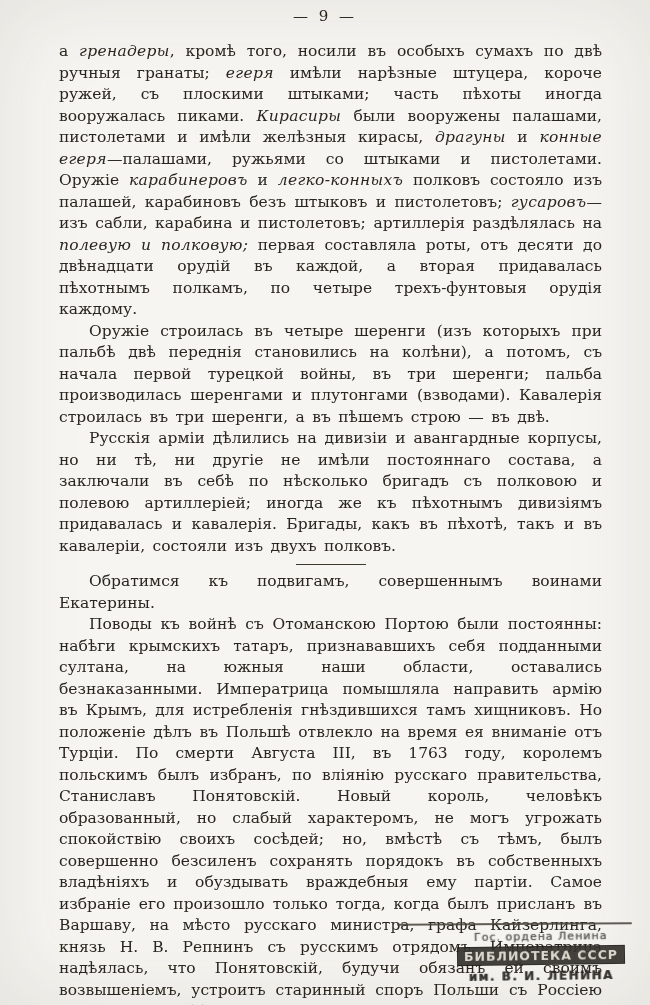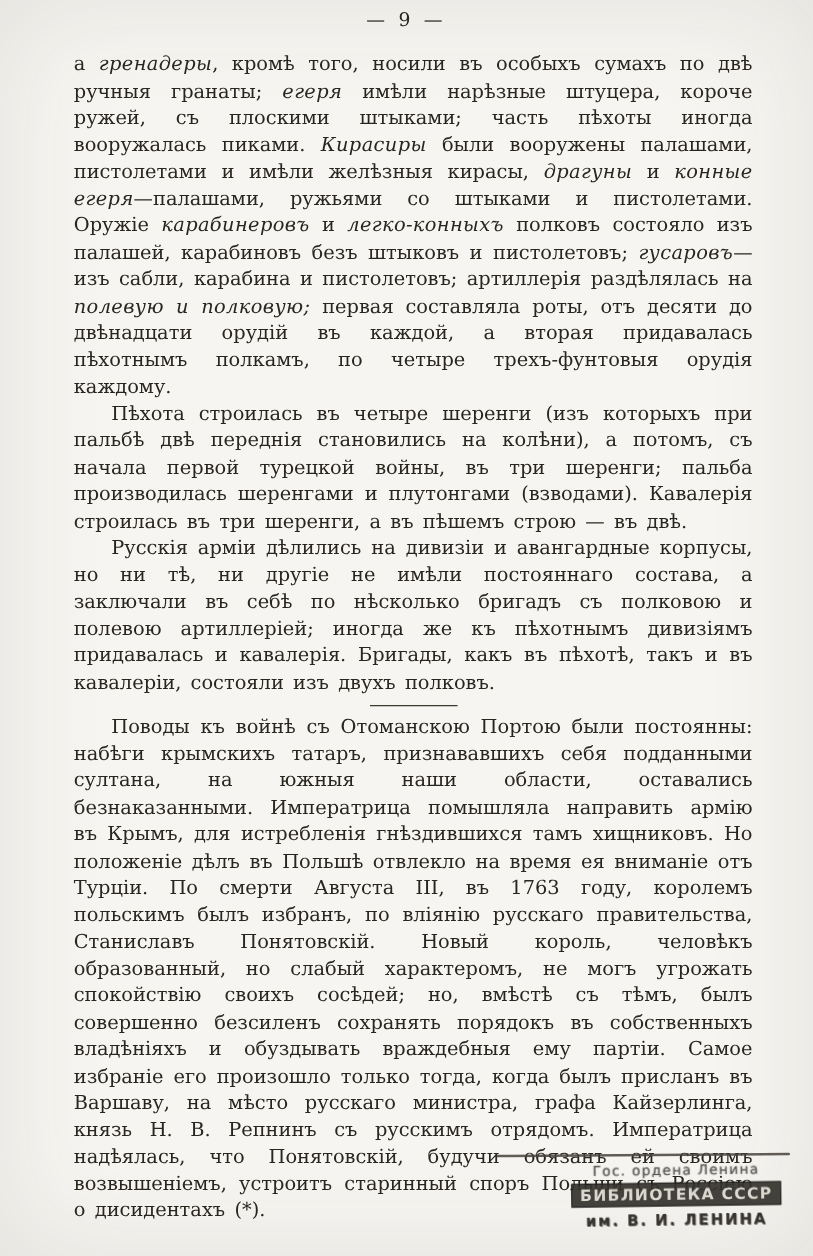--- a/index.html
+++ b/index.html
@@ -78,23 +78,24 @@
   }
 </style>
 </head>
 <body>
 
 <div class="page">
   <div class="page-number">— 9 —</div>
 
   <div class="text-block" id="text-block">
       <p class="para"><span>а </span><em>гренадеры</em><span>, кромѣ того, носили въ особыхъ сумахъ по двѣ ручныя гранаты; </span><em>егеря</em><span> имѣли нарѣзные штуцера, короче ружей, съ плоскими штыками; часть пѣхоты иногда вооружалась пиками. </span><em>Кирасиры</em><span> были вооружены палашами, пистолетами и имѣли желѣзныя кирасы, </span><em>драгуны</em><span> и </span><em>конные егеря</em><span>—палашами, ружьями со штыками и пистолетами. Оружіе </span><em>карабинеровъ</em><span> и </span><em>легко-конныхъ</em><span> полковъ состояло изъ палашей, карабиновъ безъ штыковъ и пистолетовъ; </span><em>гусаровъ</em><span>—изъ сабли, карабина и пистолетовъ; артиллерія раздѣлялась на </span><em>полевую и полковую;</em><span> первая составляла роты, отъ десяти до двѣнадцати орудій въ каждой, а вторая придавалась пѣхотнымъ полкамъ, по четыре трехъ-фунтовыя орудія каждому.</span></p>
-      <p class="para indent"><span>Пѣхота строилась въ четыре шеренги (изъ которыхъ при пальбѣ двѣ переднія становились на колѣни), а потомъ, съ начала первой турецкой войны, въ три шеренги; пальба производилась шеренгами и плутонгами (взводами). Кавалерія строилась въ три шеренги, а въ пѣшемъ строю — въ двѣ.</span></p>
+      <p class="para indent"><span>Оружіе строилась въ четыре шеренги (изъ которыхъ при пальбѣ двѣ переднія становились на колѣни), а потомъ, съ начала первой турецкой войны, въ три шеренги; пальба производилась шеренгами и плутонгами (взводами). Кавалерія строилась въ три шеренги, а въ пѣшемъ строю — въ двѣ.</span></p>
       <p class="para indent"><span>Русскія арміи дѣлились на дивизіи и авангардные корпусы, но ни тѣ, ни другіе не имѣли постояннаго состава, а заключали въ себѣ по нѣсколько бригадъ съ полковою и полевою артиллеріей; иногда же къ пѣхотнымъ дивизіямъ придавалась и кавалерія. Бригады, какъ въ пѣхотѣ, такъ и въ кавалеріи, состояли изъ двухъ полковъ.</span></p>
       <div class="section-divider"></div>
+      <p class="para indent"><span>Обратимся къ подвигамъ, совершеннымъ воинами Екатерины.</span></p>
       <p class="para indent"><span>Поводы къ войнѣ съ Отоманскою Портою были постоянны: набѣги крымскихъ татаръ, признававшихъ себя подданными султана, на южныя наши области, оставались безнаказанными. Императрица помышляла направить армію въ Крымъ, для истребленія гнѣздившихся тамъ хищниковъ. Но положеніе дѣлъ въ Польшѣ отвлекло на время ея вниманіе отъ Турціи. По смерти Августа III, въ 1763 году, королемъ польскимъ былъ избранъ, по вліянію русскаго правительства, Станиславъ Понятовскій. Новый король, человѣкъ образованный, но слабый характеромъ, не могъ угрожать спокойствію своихъ сосѣдей; но, вмѣстѣ съ тѣмъ, былъ совершенно безсиленъ сохранять порядокъ въ собственныхъ владѣніяхъ и обуздывать враждебныя ему партіи. Самое избраніе его произошло только тогда, когда былъ присланъ въ Варшаву, на мѣсто русскаго министра, графа Кайзерлинга, князь Н. В. Репнинъ съ русскимъ отрядомъ. Императрица надѣялась, что Понятовскій, будучи обязанъ ей своимъ возвышеніемъ, устроитъ старинный споръ Польши съ Россіею о дисидентахъ (*).</span></p>
     </div>
 
   <div class="pen-line"></div>
 
   <div class="stamps" id="stamps">
       <div class="stamp-row"><span class="stamp-line stamp-line-0">Гос. ордена Ленина</span></div>
       <div class="stamp-row"><span class="stamp-line stamp-line-1">БИБЛИОТЕКА СССР</span></div>
       <div class="stamp-row"><span class="stamp-line stamp-line-2">им. В. И. ЛЕНИНА</span></div>
     </div>

